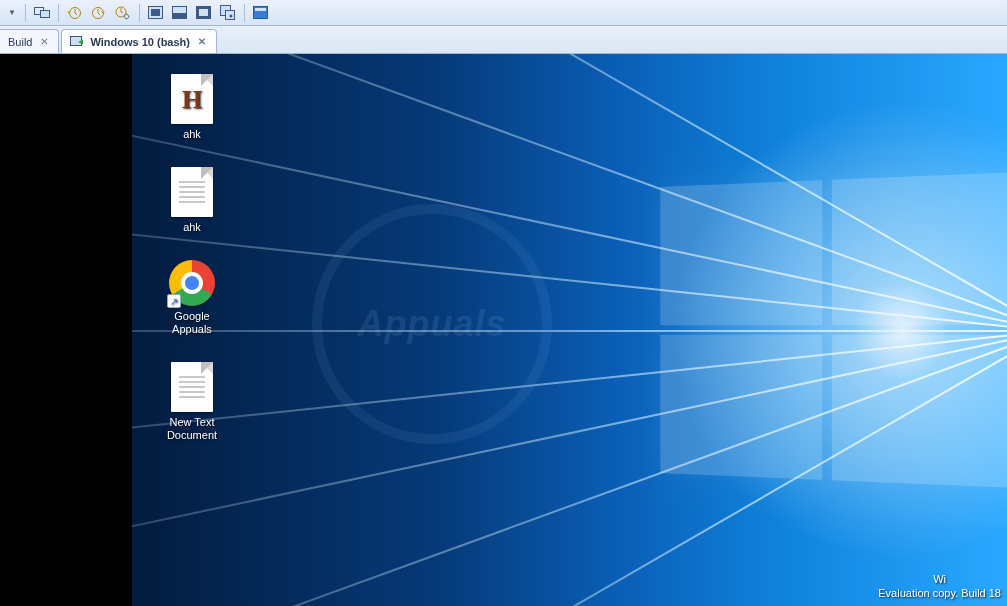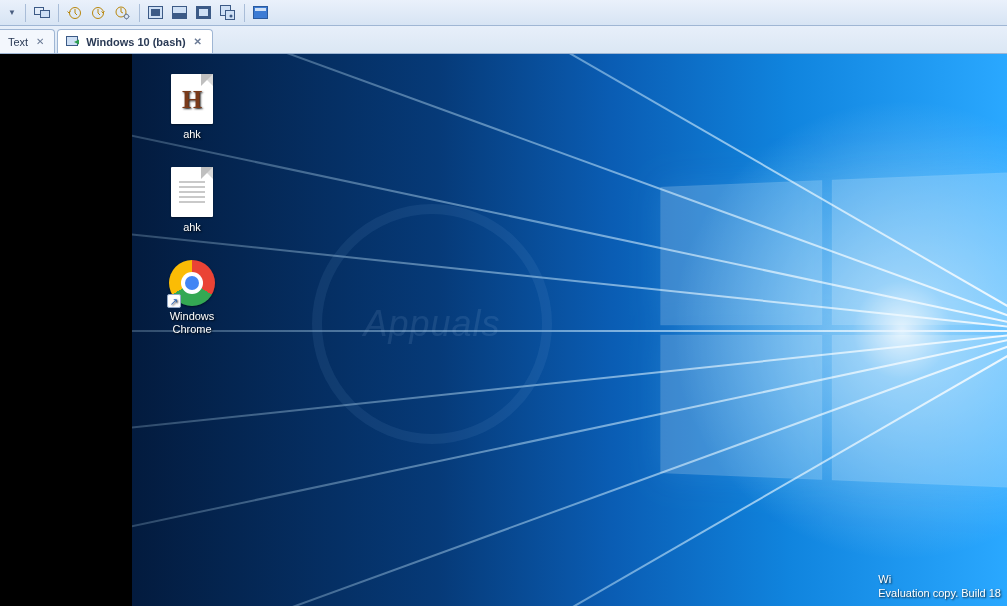--- a/index.html
+++ b/index.html
@@ -96,21 +96,21 @@
     pointer-events: none;
   }
 
   
   .wmark {
     position: absolute; left: 180px; top: 150px; width: 240px; height: 240px;
     border: 10px solid rgba(130,180,230,0.10);
     border-radius: 50%;
     display: flex; align-items: center; justify-content: center;
     color: rgba(200,225,255,0.10);
-    font-weight: 400; font-style: italic; font-size: 36px;
+    font-weight: 700; font-style: italic; font-size: 36px;
     letter-spacing: 1px;
     pointer-events: none;
   }
 
   
   .icons {
     position: absolute; left: 22px; top: 20px;
     display: flex; flex-direction: column; gap: 26px;
     align-items: center;
   }
@@ -158,21 +158,21 @@
   .shortcut {
     position: absolute; left: -2px; bottom: -2px; width: 14px; height: 14px;
     background: #fff; border: 1px solid #93a9c8; border-radius: 2px;
     display: flex; align-items: center; justify-content: center;
     font-size: 10px; color: #2a63b3;
   }
 
   
   .oswm {
     position: absolute; right: 6px; bottom: 6px;
-    color: #ffffff; font-size: 11px; text-align: left; line-height: 14px;
+    color: #ffffff; font-size: 11px; text-align: center; line-height: 14px;
     text-shadow: 1px 1px 2px rgba(0,0,0,0.8);
     pointer-events: none;
   }
 
   svg { display: block; }
 </style>
 </head>
 <body>
 
 <div class="toolbar">
@@ -239,21 +239,21 @@
   <span class="tb-btn">
     <svg width="15" height="13" viewBox="0 0 15 13">
         <rect x="0.5" y="0.5" width="14" height="12" fill="#3c7bd4" stroke="#2a5a9e"></rect>
         <rect x="2" y="2" width="11" height="3" fill="#cfe0f5"></rect>
       </svg>
   </span>
 </div>
 
 <div class="tabstrip">
   <div class="tab" style="border-left:none; border-top-left-radius:0;">
-    <span>Text</span>
+    <span>Build</span>
     <span class="close">✕</span>
   </div>
   <div class="tab active">
     <span class="ticon">
       <svg width="14" height="14" viewBox="0 0 14 14">
           <rect x="0.5" y="1.5" width="11" height="9" fill="#cfe0f5" stroke="#3c5a86"></rect>
           <polygon points="8,7 13,4.5 13,9.5" fill="#2e9e4f"></polygon>
         </svg>
     </span>
     <span>Windows 10 (bash)</span>
@@ -308,23 +308,36 @@
         </div>
         <span>ahk</span>
       </div>
 
 
       <div class="ditem">
         <div style="position:relative;">
           <div class="chrome"></div>
           <div class="shortcut">↗</div>
         </div>
-        <span>Windows Chrome</span>
+        <span>Google Appuals</span>
       </div>
 
+      <div class="ditem">
+        <div class="ibox">
+          <div class="fold"></div>
+          <div class="lines">
+              <span></span>
+              <span></span>
+              <span></span>
+              <span></span>
+              <span></span>
+            </div>
+        </div>
+        <span>New Text Document</span>
+      </div>
 
     </div>
 
     <div class="oswm">
       <div>Wi</div>
       <div>Evaluation copy. Build 18</div>
     </div>
 
   </div>
 </div>

